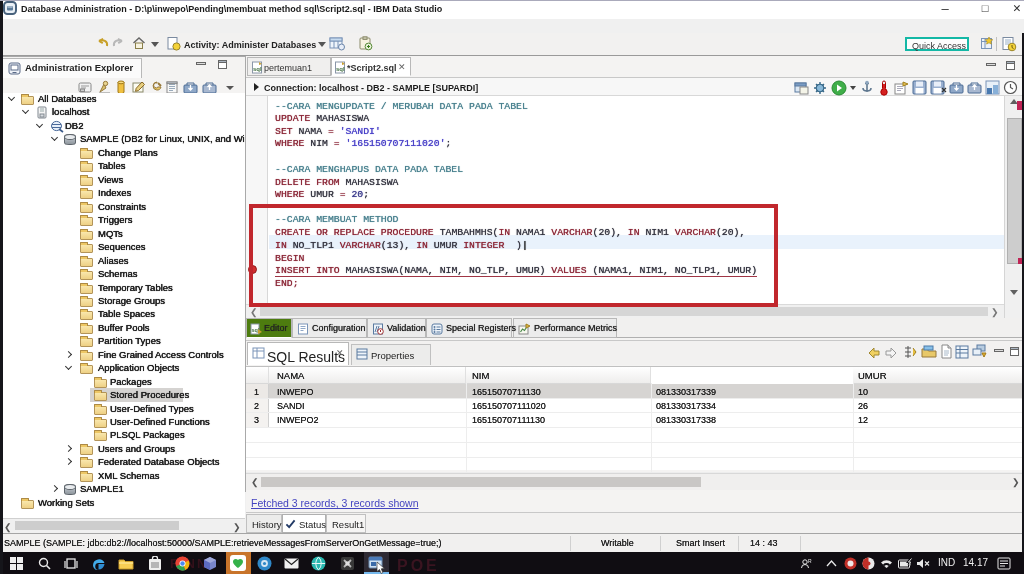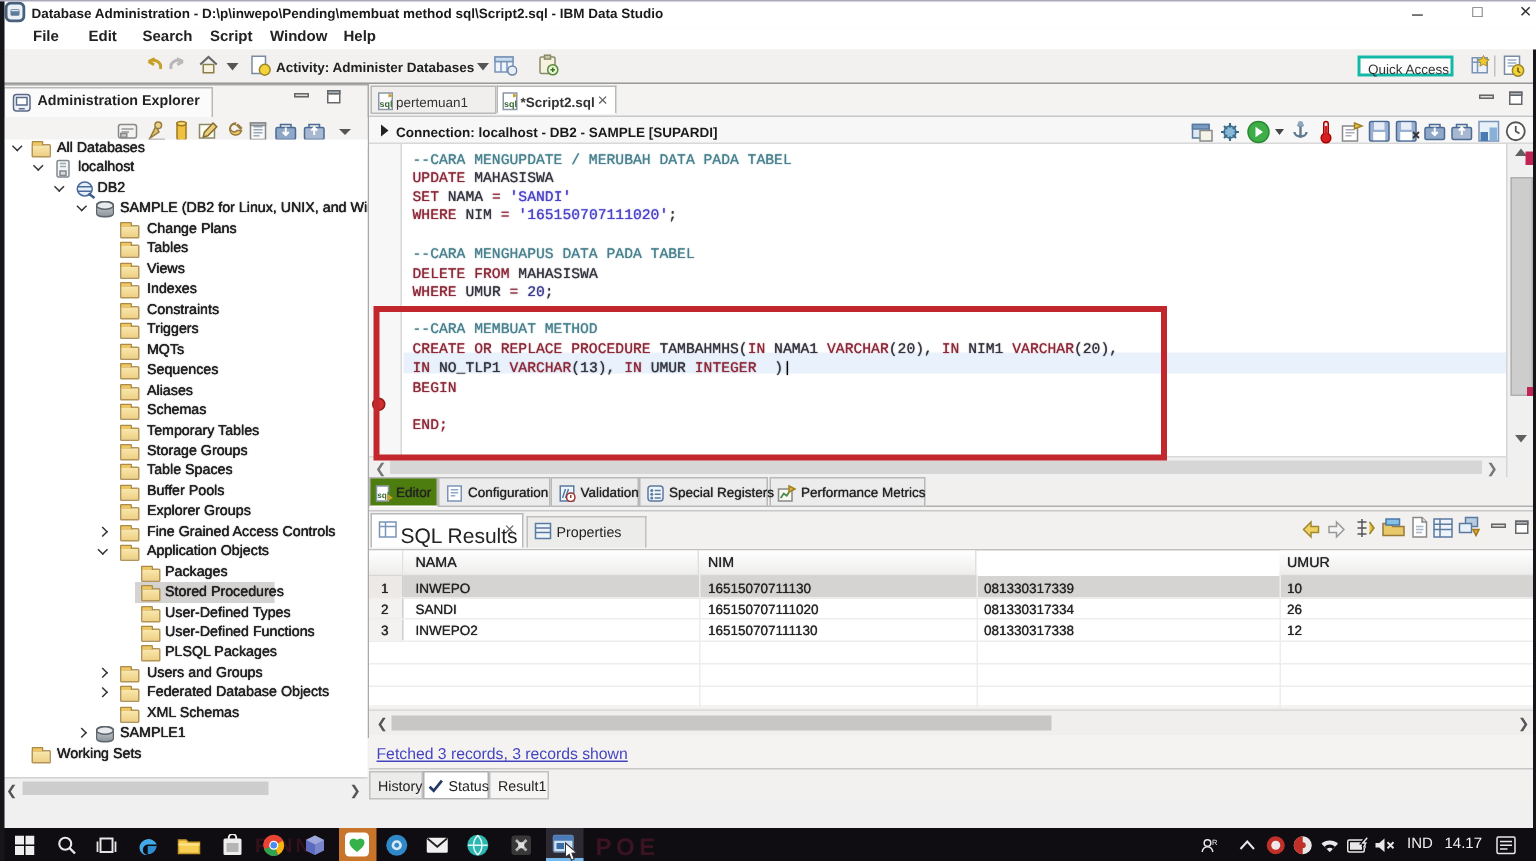--- a/index.html
+++ b/index.html
@@ -72,28 +72,20 @@
     <svg class="abs" style="left:3px;top:1px" width="14" height="14" viewBox="0 0 14 14">
         <rect x="1" y="1" width="12" height="12" rx="3.5" fill="#eaf0f6" stroke="#47617c" stroke-width="2"></rect>
         <rect x="4" y="5" width="6" height="4.5" rx="1" fill="#5b7b9a"></rect>
         <path d="M4.5 6 h5" stroke="#dce6f0"></path>
       </svg>
     <div class="ttext">Database Administration - D:\p\inwepo\Pending\membuat method sql\Script2.sql - IBM Data Studio</div>
     <div class="winbtn" style="left:928px;font-size:13px;">–</div>
     <div class="winbtn" style="left:968px;">□︎</div>
     <div class="winbtn" style="left:1000px;font-size:10.5px;">✕</div>
   </div>
-  <div id="menubar">
-    <span style="left:22px">File</span>
-      <span style="left:59px">Edit</span>
-      <span style="left:95px">Search</span>
-      <span style="left:140px">Script</span>
-      <span style="left:180px">Window</span>
-      <span style="left:229px">Help</span>
-  </div>
   <div id="toolbar">
     <svg class="abs" style="left:95px;top:4px" width="14" height="13" viewBox="0 0 14 13">
         <path d="M12 9 C13 4 8 2 4 4 M4 4 l4.2 -2 M4 4 l3.8 2.2" stroke="#c8a028" stroke-width="2" fill="none"></path>
       </svg>
     <svg class="abs" style="left:112px;top:4px" width="14" height="13" viewBox="0 0 14 13">
         <path d="M2 9 C1 4 6 2 10 4 M10 4 l-4.2 -2 M10 4 l-3.8 2.2" stroke="#b8b8b8" stroke-width="2" fill="none"></path>
       </svg>
     <svg class="abs" style="left:132px;top:3px" width="14" height="14" viewBox="0 0 14 14">
         <path d="M1.5 7 L7 2 L12.5 7" stroke="#666" stroke-width="1.4" fill="none"></path>
         <rect x="3.5" y="7" width="7" height="5.5" fill="#f7f3e0" stroke="#8a7f4a"></rect>
@@ -264,21 +256,21 @@
       <div class="trow" style="top:215px">
           <span class="fold" style="left:80px"></span>
           <span class="lbl" style="left:98px">Table Spaces</span>
         </div>
       <div class="trow" style="top:229px">
           <span class="fold" style="left:80px"></span>
           <span class="lbl" style="left:98px">Buffer Pools</span>
         </div>
       <div class="trow" style="top:242px">
           <span class="fold" style="left:80px"></span>
-          <span class="lbl" style="left:98px">Explorer Groups</span>
+          <span class="lbl" style="left:98px">Partition Types</span>
         </div>
       <div class="trow" style="top:256px">
           <span class="chev cr" style="left:66px"></span>
           <span class="fold" style="left:80px"></span>
           <span class="lbl" style="left:98px">Fine Grained Access Controls</span>
         </div>
       <div class="trow" style="top:269px">
           <span class="chev cd" style="left:66px"></span>
           <span class="fold" style="left:80px"></span>
           <span class="lbl" style="left:98px">Application Objects</span>
@@ -425,20 +417,21 @@
       <div class="cl" style="top:17px"><span class="k">UPDATE </span><span class="i">MAHASISWA</span></div>
       <div class="cl" style="top:30px"><span class="k">SET </span><span class="i">NAMA</span><span class="k"> = </span><span class="s">'SANDI'</span></div>
       <div class="cl" style="top:42px"><span class="k">WHERE </span><span class="i">NIM</span><span class="k"> = </span><span class="s">'165150707111020'</span><span class="i">;</span></div>
       <div class="cl" style="top:68px"><span class="c">--CARA MENGHAPUS DATA PADA TABEL</span></div>
       <div class="cl" style="top:81px"><span class="k">DELETE FROM </span><span class="i">MAHASISWA</span></div>
       <div class="cl" style="top:93px"><span class="k">WHERE </span><span class="i">UMUR</span><span class="k"> = </span><span class="n">20</span><span class="i">;</span></div>
       <div class="cl" style="top:118px"><span class="c">--CARA MEMBUAT METHOD</span></div>
       <div class="cl" style="top:131px"><span class="k">CREATE OR REPLACE PROCEDURE </span><span class="i">TAMBAHMHS(</span><span class="k">IN </span><span class="i">NAMA1 </span><span class="k">VARCHAR</span><span class="i">(20), </span><span class="k">IN </span><span class="i">NIM1 </span><span class="k">VARCHAR</span><span class="i">(20),</span></div>
       <div class="cl" style="top:144px"><span class="k">IN </span><span class="i">NO_TLP1 </span><span class="k">VARCHAR</span><span class="i">(13), </span><span class="k">IN </span><span class="i">UMUR </span><span class="k">INTEGER  </span><span class="i">)</span><span style="color:#000;">|</span></div>
       <div class="cl" style="top:157px"><span class="k">BEGIN</span></div>
+      <div class="cl" style="top:169px"><span style="border-bottom:1.5px solid #a03545;"><span class="k">INSERT INTO </span><span class="i">MAHASISWA(NAMA, NIM, NO_TLP, UMUR) </span><span class="k">VALUES </span><span class="i">(NAMA1, NIM1, NO_TLP1, UMUR)</span></span></div>
       <div class="cl" style="top:182px"><span class="k">END;</span></div>
       <div class="abs" style="left:2px;top:169px;width:9px;height:9px;border-radius:50%;background:#d03030;border:1px solid #901818;"></div>
       <div id="redbox"></div>
     </div>
     <div id="vsb">
       <div class="abs" style="left:5px;top:3px;width:8px;height:5px;">
           <div style="border-left:4px solid transparent;border-right:4px solid transparent;border-bottom:5px solid #606060;"></div>
         </div>
       <div class="abs" style="left:0px;top:0px;width:19px;height:9px;background:#e88;opacity:0;"></div>
       <div class="abs" style="left:2px;top:22px;width:15px;height:146px;background:#cdcdcd;border:1px solid #b0b0b0;"></div>
@@ -592,20 +585,30 @@
         <svg class="abs" style="left:39px;top:6px" width="11" height="10" viewBox="0 0 12 11">
             <path d="M1.5 6 L4.5 9 L10.5 1.5" stroke="#223a66" stroke-width="2" fill="none"></path>
           </svg>
         <div class="abs" style="left:80px;top:1px;width:40px;height:19px;background:#f6f5f4;border:1px solid #c0c0c0;font-size:9.5px;color:#222;padding:4px 0 0 5px;">Result1</div>
       </div>
     </div>
   </div>
   <div class="abs" style="left:0;top:0px;width:2.5px;height:574px;background:#15151a;z-index:50;"></div>
   <div class="abs" style="left:1022px;top:33px;width:2px;height:519px;background:#15151a;z-index:50;"></div>
   <div class="abs" style="left:0;top:0;width:1024px;height:1px;background:#aab;z-index:50;"></div>
+  <div id="statusbar">
+    <div class="abs" style="left:4px;top:4px;">SAMPLE (SAMPLE: jdbc:db2://localhost:50000/SAMPLE:retrieveMessagesFromServerOnGetMessage=true;)</div>
+    <div class="abs" style="left:570px;top:2px;width:1px;height:15px;background:#d0d0d0;"></div>
+    <div class="abs" style="left:601px;top:4px;">Writable</div>
+    <div class="abs" style="left:660px;top:2px;width:1px;height:15px;background:#d0d0d0;"></div>
+    <div class="abs" style="left:676px;top:4px;">Smart Insert</div>
+    <div class="abs" style="left:738px;top:2px;width:1px;height:15px;background:#d0d0d0;"></div>
+    <div class="abs" style="left:750px;top:4px;">14 : 43</div>
+    <div class="abs" style="left:800px;top:2px;width:1px;height:15px;background:#d0d0d0;"></div>
+  </div>
   <div id="taskbar">
     <div class="abs" style="left:170px;top:4px;font-size:13px;font-weight:bold;color:#34101a;letter-spacing:2px;">FINN</div>
     <div class="abs" style="left:397px;top:5px;font-size:16px;font-weight:bold;color:#3a1420;letter-spacing:3px;">POE</div>
     <svg class="abs" style="left:10px;top:5px" width="13" height="13" viewBox="0 0 13 13">
         <rect x="0" y="0" width="6" height="6" fill="#eee"></rect>
         <rect x="7" y="0" width="6" height="6" fill="#eee"></rect>
         <rect x="0" y="7" width="6" height="6" fill="#eee"></rect>
         <rect x="7" y="7" width="6" height="6" fill="#eee"></rect>
       </svg>
     <svg class="abs" style="left:38px;top:5px" width="13" height="13" viewBox="0 0 13 13">

